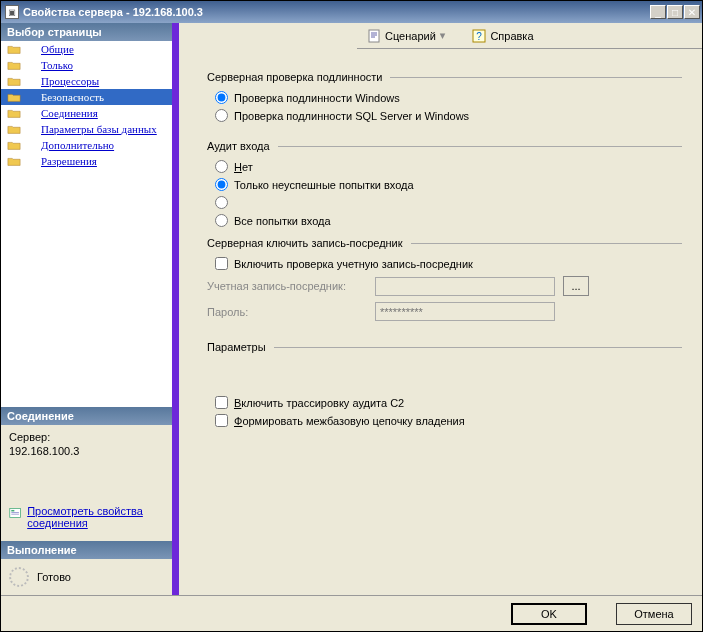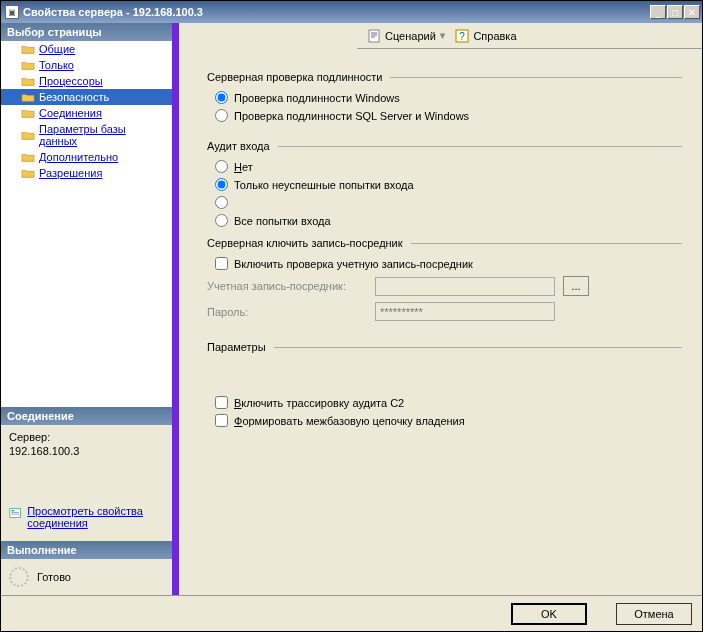--- a/index.html
+++ b/index.html
@@ -4,28 +4,28 @@
 <style>
 * { box-sizing: border-box; margin: 0; padding: 0; }
 body { font-family: Tahoma, sans-serif; font-size: 11px; background: #ece9d8; width: 703px; height: 632px; overflow: hidden; }
 .window { border: 1px solid #000; width: 703px; height: 632px; display: flex; flex-direction: column; }
 .titlebar { background: linear-gradient(to bottom, #3f5f8f, #8aa4c8); color: #fff; display: flex; align-items: center; height: 22px; padding: 0 2px 0 4px; }
 .title-icon { width: 14px; height: 14px; background: #fff; margin-right: 4px; display: inline-flex; align-items: center; justify-content: center; border: 1px solid #666; font-size: 8px; color: #555; }
 .title-text { flex: 1; font-weight: bold; font-size: 11px; }
 .win-btns { display: flex; gap: 1px; }
 .win-btn { width: 16px; height: 14px; background: #d4d0c8; border: 1px solid #fff; border-right-color: #555; border-bottom-color: #555; display: flex; align-items: center; justify-content: center; font-size: 10px; cursor: pointer; font-family: Arial; }
 .body { flex: 1; display: flex; flex-direction: column; background: #ece9d8; }
-.toolbar { height: 26px; border-bottom: 1px solid #999; display: flex; align-items: center; padding: 0 6px; gap: 2px; margin-left: 178px; }
+.toolbar { height: 26px; border-bottom: 1px solid #999; display: flex; align-items: center; padding: 0 6px; gap: 19px; margin-left: 178px; }
 .tb-btn { display: flex; align-items: center; gap: 4px; cursor: pointer; padding: 2px 4px; }
 .tb-icon { width: 14px; height: 14px; display: inline-block; }
 .main { flex: 1; display: flex; }
 .sidebar { width: 178px; background: #ece9d8; display: flex; flex-direction: column; border-right: 7px solid #6d28d9; }
 .sb-header { background: linear-gradient(to bottom, #58789c, #7a95b6); color: #fff; font-weight: bold; padding: 3px 6px; }
 .sb-list { background: #fff; flex: 0 0 auto; }
-.sb-item { display: flex; align-items: center; padding: 2px 20px; cursor: pointer; gap: 4px; }
+.sb-item { display: flex; align-items: center; padding: 2px 6px; cursor: pointer; gap: 20px; font-family: Liberation Serif, serif; }
 .sb-item.selected { background: #316ac5; color: #fff; }
 .sb-item.link .sb-text { color: #0000cc; text-decoration: underline; }
 .sb-item .sb-text { flex: 1; }
 .sb-icon { width: 14px; height: 12px; display: inline-block; }
 .folder-icon { fill: #f0c850; stroke: #a07020; stroke-width: 0.5; }
 .sb-fill { flex: 1; background: #fff; }
 .conn-block { padding: 6px 8px; background: #ece9d8; }
 .conn-label { margin-bottom: 2px; }
 .view-link { color: #0000cc; text-decoration: underline; cursor: pointer; display: flex; gap: 6px; margin-top: 48px; }
 .view-link-icon { width: 16px; height: 16px; }

